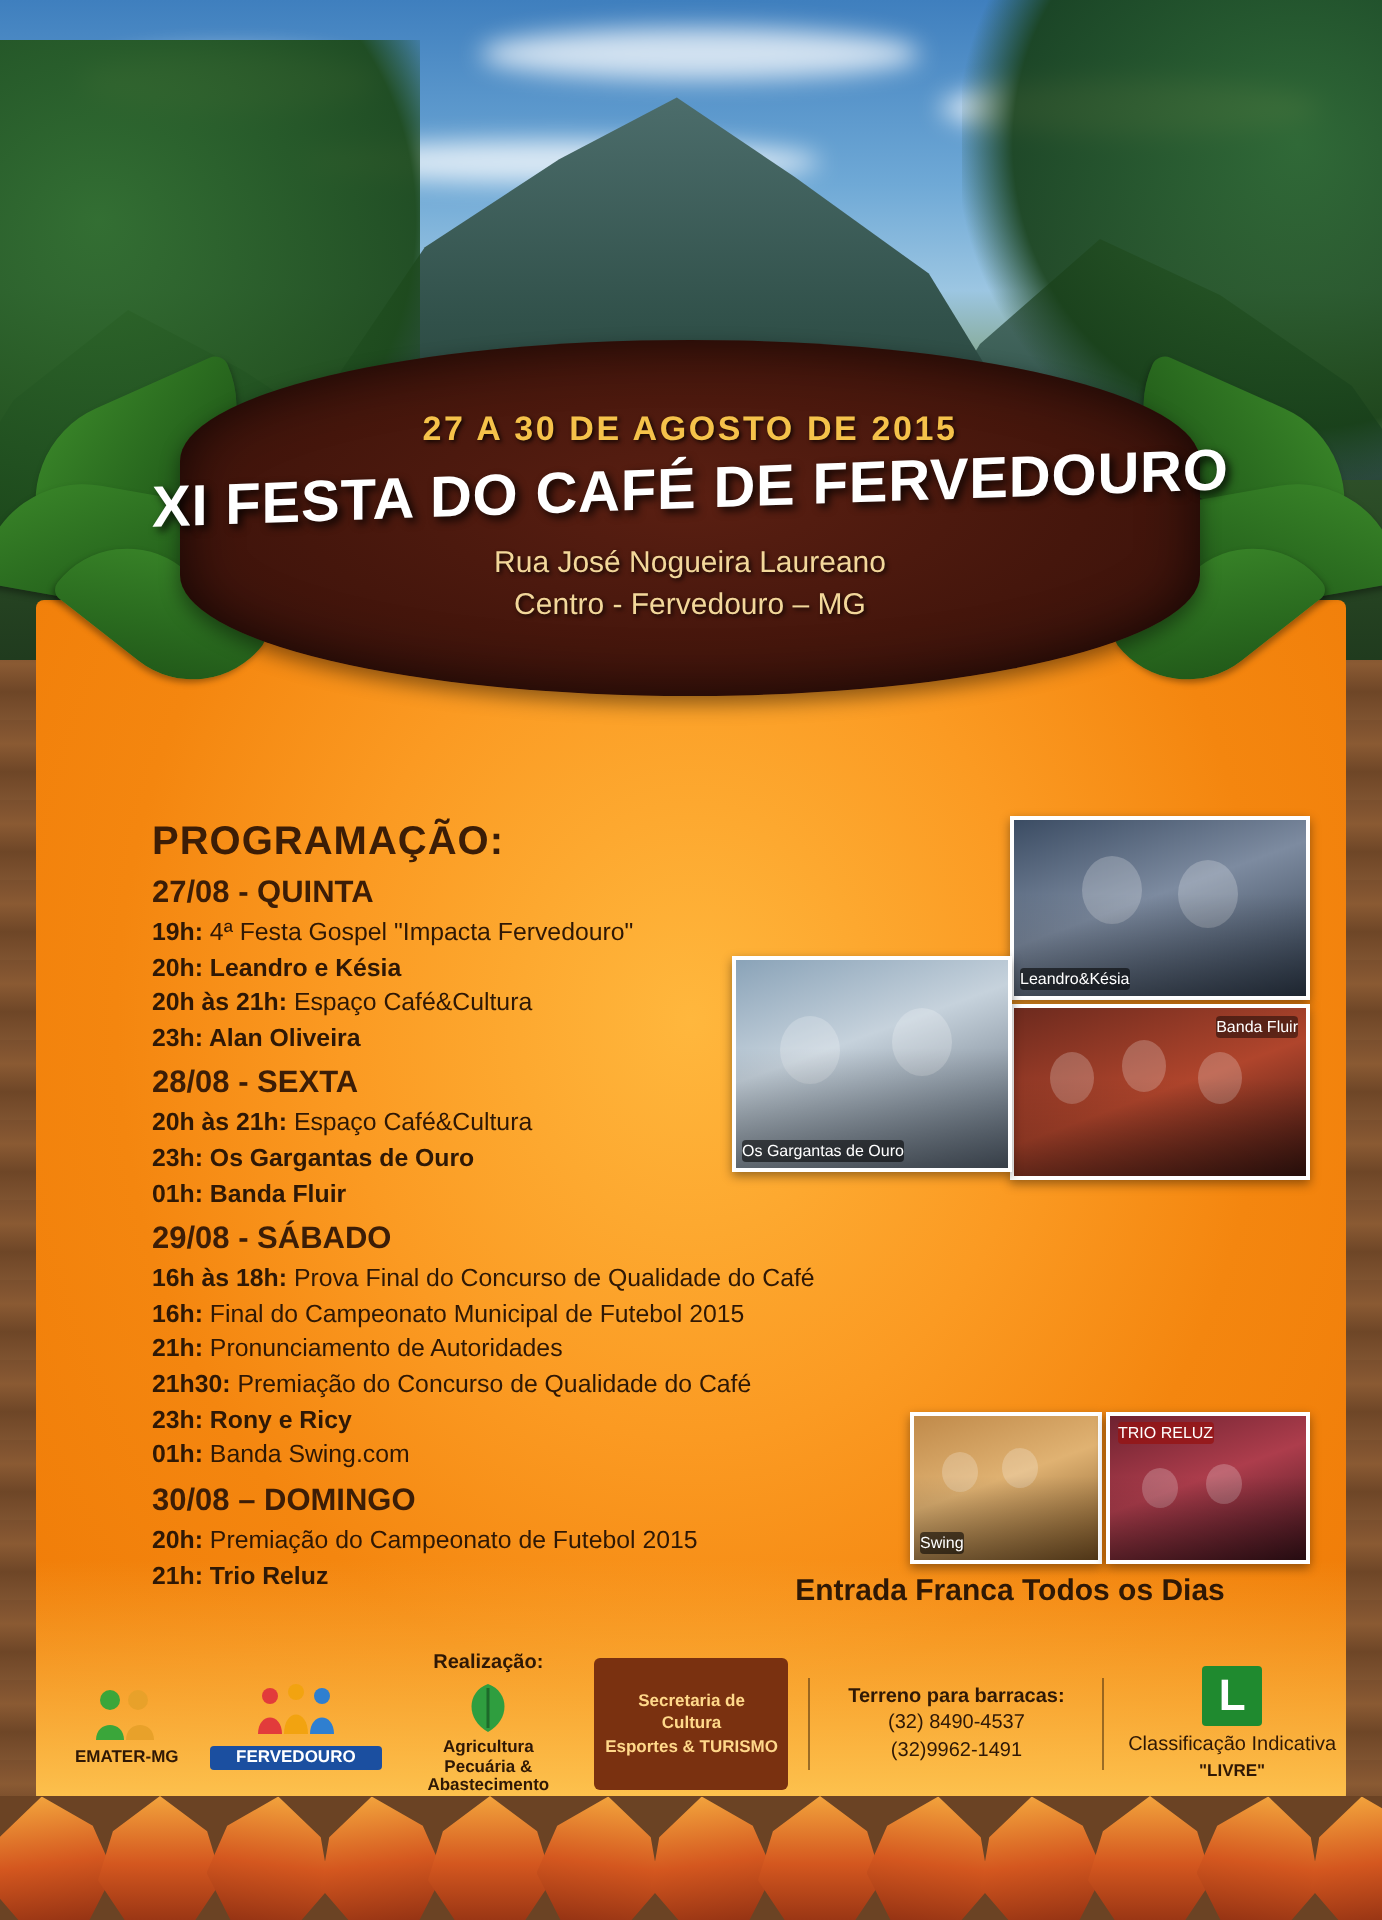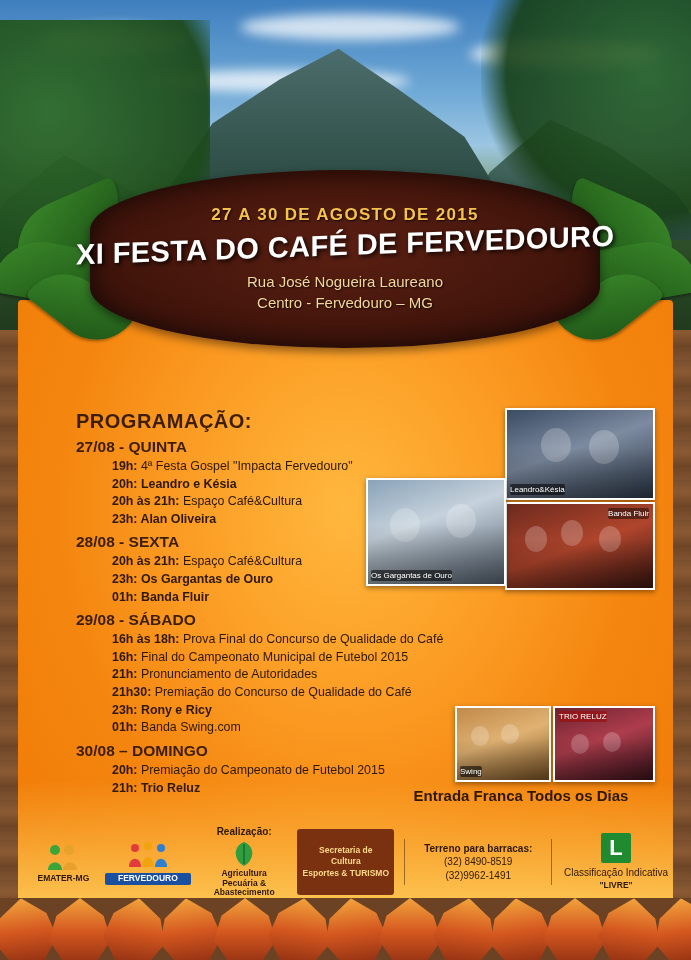--- a/index.html
+++ b/index.html
@@ -108,21 +108,21 @@
   .prog-title {
     position: absolute; left: 76px; top: 410px;
     font-size: 20px; font-weight: bold; color: #3c1d06; letter-spacing: .5px;
   }
   .prog { position: absolute; left: 76px; top: 438px; width: 370px; }
   .day { margin-bottom: 5px; }
   .day-head {
     font-size: 15.5px; font-weight: bold; color: #3c1d06; margin-bottom: 2px;
   }
   .item { font-size: 12.4px; color: #2f1805; line-height: 1.42; }
-  .item .hl { font-weight: bold; margin-left: 36px; }
+  .item .hl { font-weight: bold; }
 
   
   .ph {
     position: absolute; border: 2px solid #ffffff;
     box-shadow: 0 2px 5px rgba(0,0,0,.4); overflow: hidden;
   }
   .ph .cap {
     position: absolute; left: 3px; bottom: 3px;
     font-size: 8px; color: #fff; background: rgba(0,0,0,.55);
     padding: 1px 0; border-radius: 2px; white-space: nowrap;
@@ -139,21 +139,21 @@
     background: linear-gradient(160deg,#c08a4a 0%,#e0b272 45%,#7a5324 100%); }
   .ph.trio { left: 553px; top: 706px; width: 102px; height: 76px;
     background: linear-gradient(160deg,#6e2230 0%,#ad3d4c 45%,#3a121a 100%); }
   .ph .silho {
     position: absolute; bottom: 0; width: 100%; height: 58%;
     background: linear-gradient(180deg, rgba(0,0,0,0) 0%, rgba(0,0,0,.35) 100%);
   }
   .ph .head { position: absolute; border-radius: 50%; background: rgba(255,255,255,.22); }
 
   .free-entry {
-    position: absolute; left: 392px; top: 787px; width: 258px;
+    position: absolute; left: 376px; top: 787px; width: 258px;
     text-align: center; font-size: 15px; font-weight: bold; color: #2f1805;
   }
 
   
   .sponsors {
     position: absolute; left: 22px; top: 826px; width: 648px; height: 72px;
     display: flex; align-items: center;
   }
   .sp { position: relative; text-align: center; color: #2f1805; }
   .sp-label { font-size: 8.5px; font-weight: bold; line-height: 1.15; }
@@ -323,21 +323,21 @@
     <div class="sp" style="width:108px;">
       <div class="sp-label" style="white-space:pre-line;background:#7a3110;color:#ffd88a;border-radius:3px;padding:16px 3px;line-height:1.3;">Secretaria de
 Cultura
 Esportes &amp; TURISMO</div>
     </div>
 
     <div class="divider"></div>
 
     <div class="sp" style="width:140px;">
       <div class="sp-note" style="font-weight:bold;">Terreno para barracas:</div>
-      <div class="sp-note">(32) 8490-8519</div>
+      <div class="sp-note">(32) 8490-4537</div>
       <div class="sp-note">(32)9962-1491</div>
     </div>
 
     <div class="divider"></div>
 
     <div class="sp" style="width:120px;">
       <div class="green-sq">L</div>
       <div class="sp-note" style="font-size:10px;">Classificação Indicativa</div>
       <div class="sp-note" style="font-size:8.5px;font-weight:bold;">"LIVRE"</div>
     </div>

